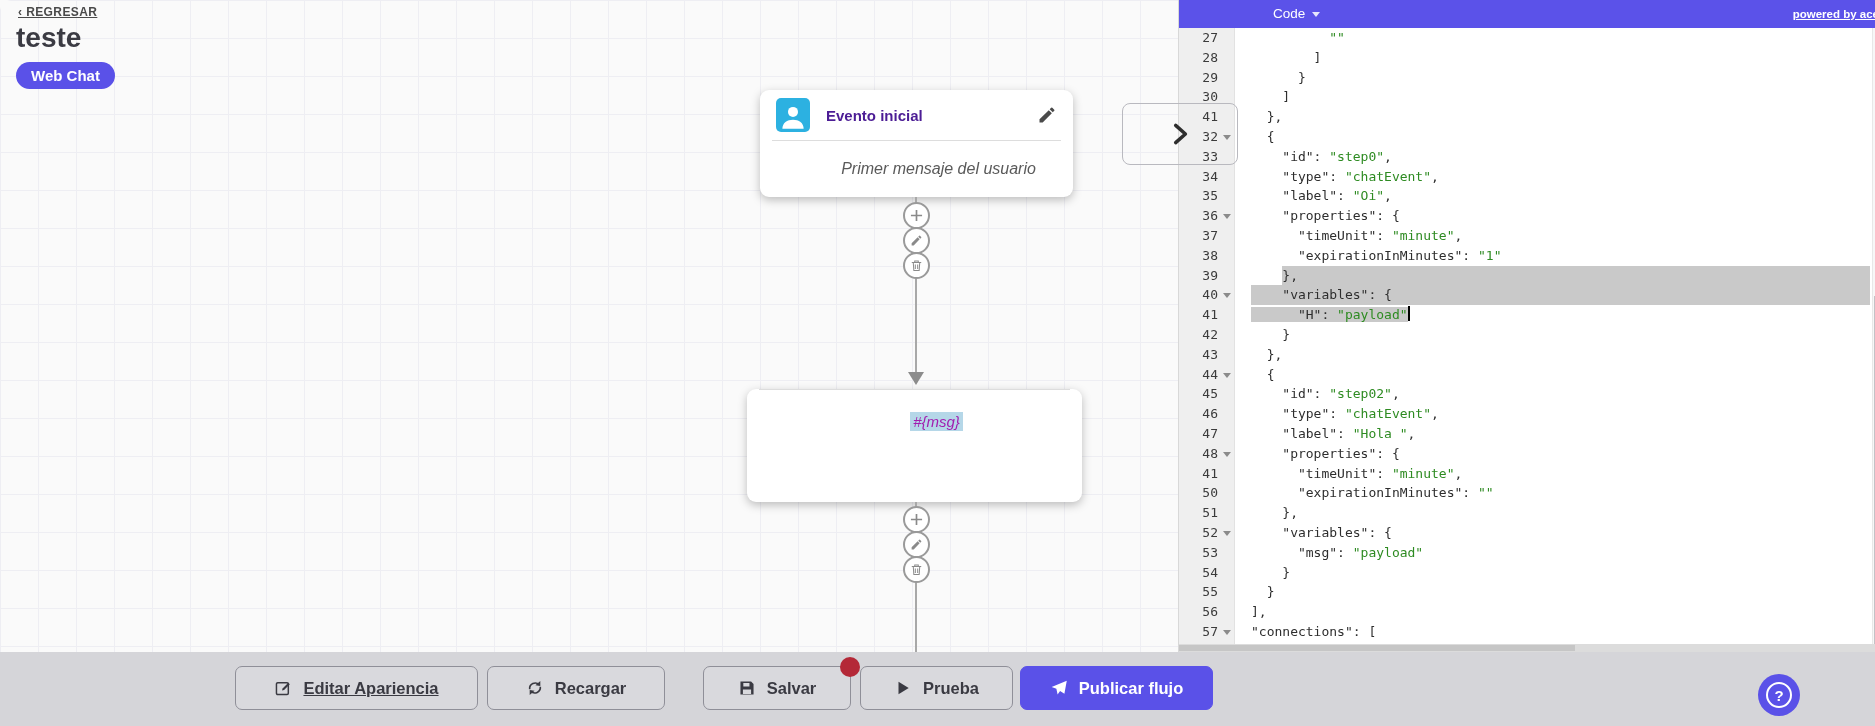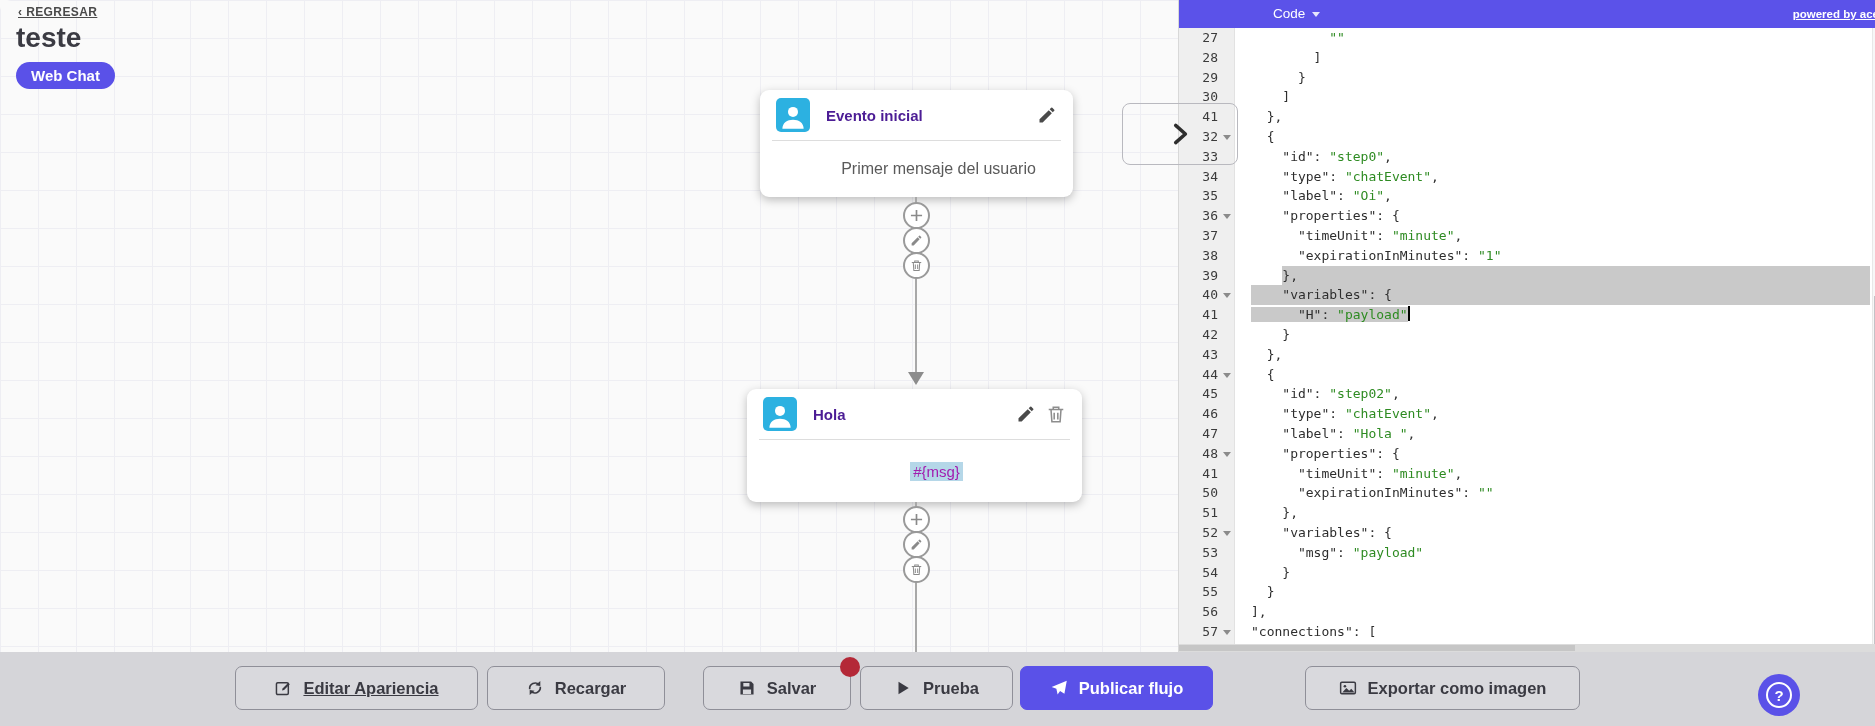--- a/index.html
+++ b/index.html
@@ -38,21 +38,21 @@
   .node-avatar{
     width:34px;height:34px;border-radius:5px;background:#2cb1e1;
     overflow:hidden;flex:0 0 auto;display:flex;align-items:center;justify-content:center;
   }
   .node-title{font-size:15px;font-weight:bold;color:#4c1d95;margin-left:16px;flex:1;}
   .node-action{width:20px;height:20px;color:#4a4a4a;cursor:pointer;margin-left:10px;flex:0 0 auto;}
   .node-action.dim{color:#8d8d8d;}
   .node-divider{height:1px;background:#ddd;margin:0 12px;}
   .node-body{
     display:flex;align-items:center;justify-content:center;
-    color:#5a5a5a;font-size:16px;height:calc(100% - 51px);padding-left:44px;
+    font-style:italic;color:#5a5a5a;font-size:16px;height:calc(100% - 51px);padding-left:44px;
   }
   .msg-highlight{background:#b5d7e8;color:#a21caf;padding:1px 3px;font-size:15px;}
   
   .conn-line{position:absolute;width:2px;background:#a8a8a8;}
   .line-1{left:915px;top:197px;height:176px;}
   .line-2{left:915px;top:502px;height:150px;}
   .conn-arrow{
     position:absolute;left:908px;top:372px;width:0;height:0;
     border-left:8px solid transparent;border-right:8px solid transparent;
     border-top:13px solid #8c8c8c;
@@ -200,39 +200,20 @@
         <path fill="currentColor" d="M3 17.2V21h3.8L17.8 9.9l-3.7-3.7L3 17.2zM20.7 7a1 1 0 0 0 0-1.4l-2.3-2.3a1 1 0 0 0-1.4 0l-1.8 1.8 3.7 3.7L20.7 7z"></path>
       </svg>
   </div>
   <div class="conn-btn" style="top:252px">
     <svg viewBox="0 0 22 22">
         <path fill="none" stroke="currentColor" stroke-width="1.7" d="M3 6h16M8 6V3.5h6V6M5.5 6l1 13.5h9l1-13.5M9 9.5v7.5M13 9.5v7.5"></path>
       </svg>
   </div>
 
   <div class="flow-node node-2">
-    <div class="node-header">
-      <div class="node-avatar">
-        <svg viewBox="0 0 24 24" width="30" height="30">
-            <circle cx="12" cy="9.5" r="4" fill="#fff"></circle>
-            <path d="M3.5 23c0-4.8 3.8-7.3 8.5-7.3s8.5 2.5 8.5 7.3z" fill="#fff"></path>
-          </svg>
-      </div>
-      <div class="node-title">Hola</div>
-      <div class="node-action">
-        <svg viewBox="0 0 24 24">
-            <path fill="currentColor" d="M3 17.2V21h3.8L17.8 9.9l-3.7-3.7L3 17.2zM20.7 7a1 1 0 0 0 0-1.4l-2.3-2.3a1 1 0 0 0-1.4 0l-1.8 1.8 3.7 3.7L20.7 7z"></path>
-          </svg>
-      </div>
-      <div class="node-action dim">
-        <svg viewBox="0 0 22 22">
-            <path fill="none" stroke="currentColor" stroke-width="1.7" d="M3 6h16M8 6V3.5h6V6M5.5 6l1 13.5h9l1-13.5M9 9.5v7.5M13 9.5v7.5"></path>
-          </svg>
-      </div>
-    </div>
     <div class="node-divider"></div>
     <div class="node-body">
       <span class="msg-highlight">#{msg}</span>
     </div>
   </div>
 
   <div class="conn-line line-2"></div>
   <div class="conn-btn" style="top:506px">
     <svg viewBox="0 0 14 14">
         <path stroke="currentColor" stroke-width="1.8" d="M7 1v12M1 7h12" fill="none"></path>
@@ -383,28 +364,18 @@
         <span>Prueba</span>
       </button>
       <button class="tbtn w4 primary">
         <span style="display: inline-flex;">
           <svg viewBox="0 0 22 22">
             <path fill="currentColor" d="M20.5 2 2 9.8l5.8 2L9.3 19l3-4.2L17.6 18z"></path>
           </svg>
         </span>
         <span>Publicar flujo</span>
       </button>
-      <button class="tbtn w5">
-        <span style="display: inline-flex;">
-          <svg viewBox="0 0 22 22">
-            <rect x="2" y="4" width="18" height="14" rx="1.5" fill="none" stroke="currentColor" stroke-width="1.8"></rect>
-            <circle cx="7.2" cy="8.8" r="1.6" fill="currentColor"></circle>
-            <path fill="currentColor" d="M4 16.5 9 11l3.5 3.5 2.5-2.5 4 4.5z"></path>
-          </svg>
-        </span>
-        <span>Exportar como imagen</span>
-      </button>
     </div>
 </div>
 
 <div class="help-fab">
   <div class="help-ring">?</div>
 </div>
 
 </body></html>

